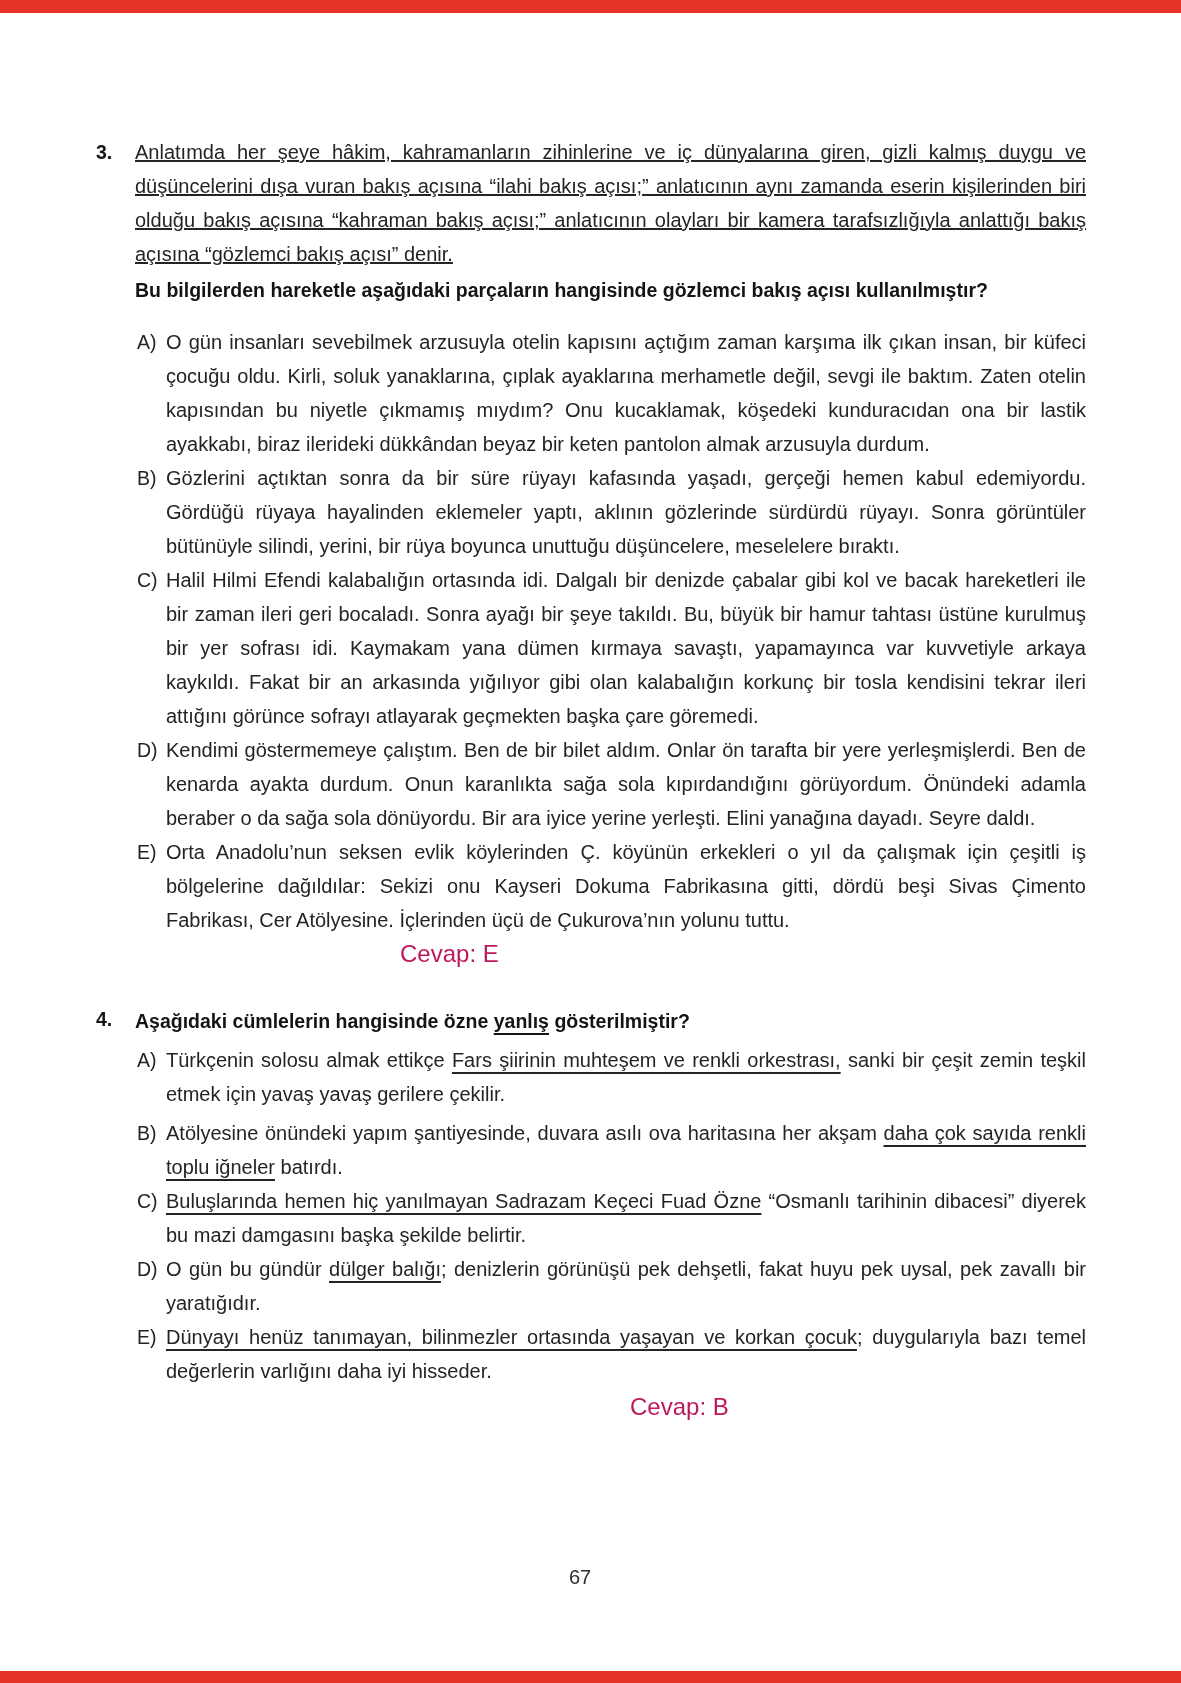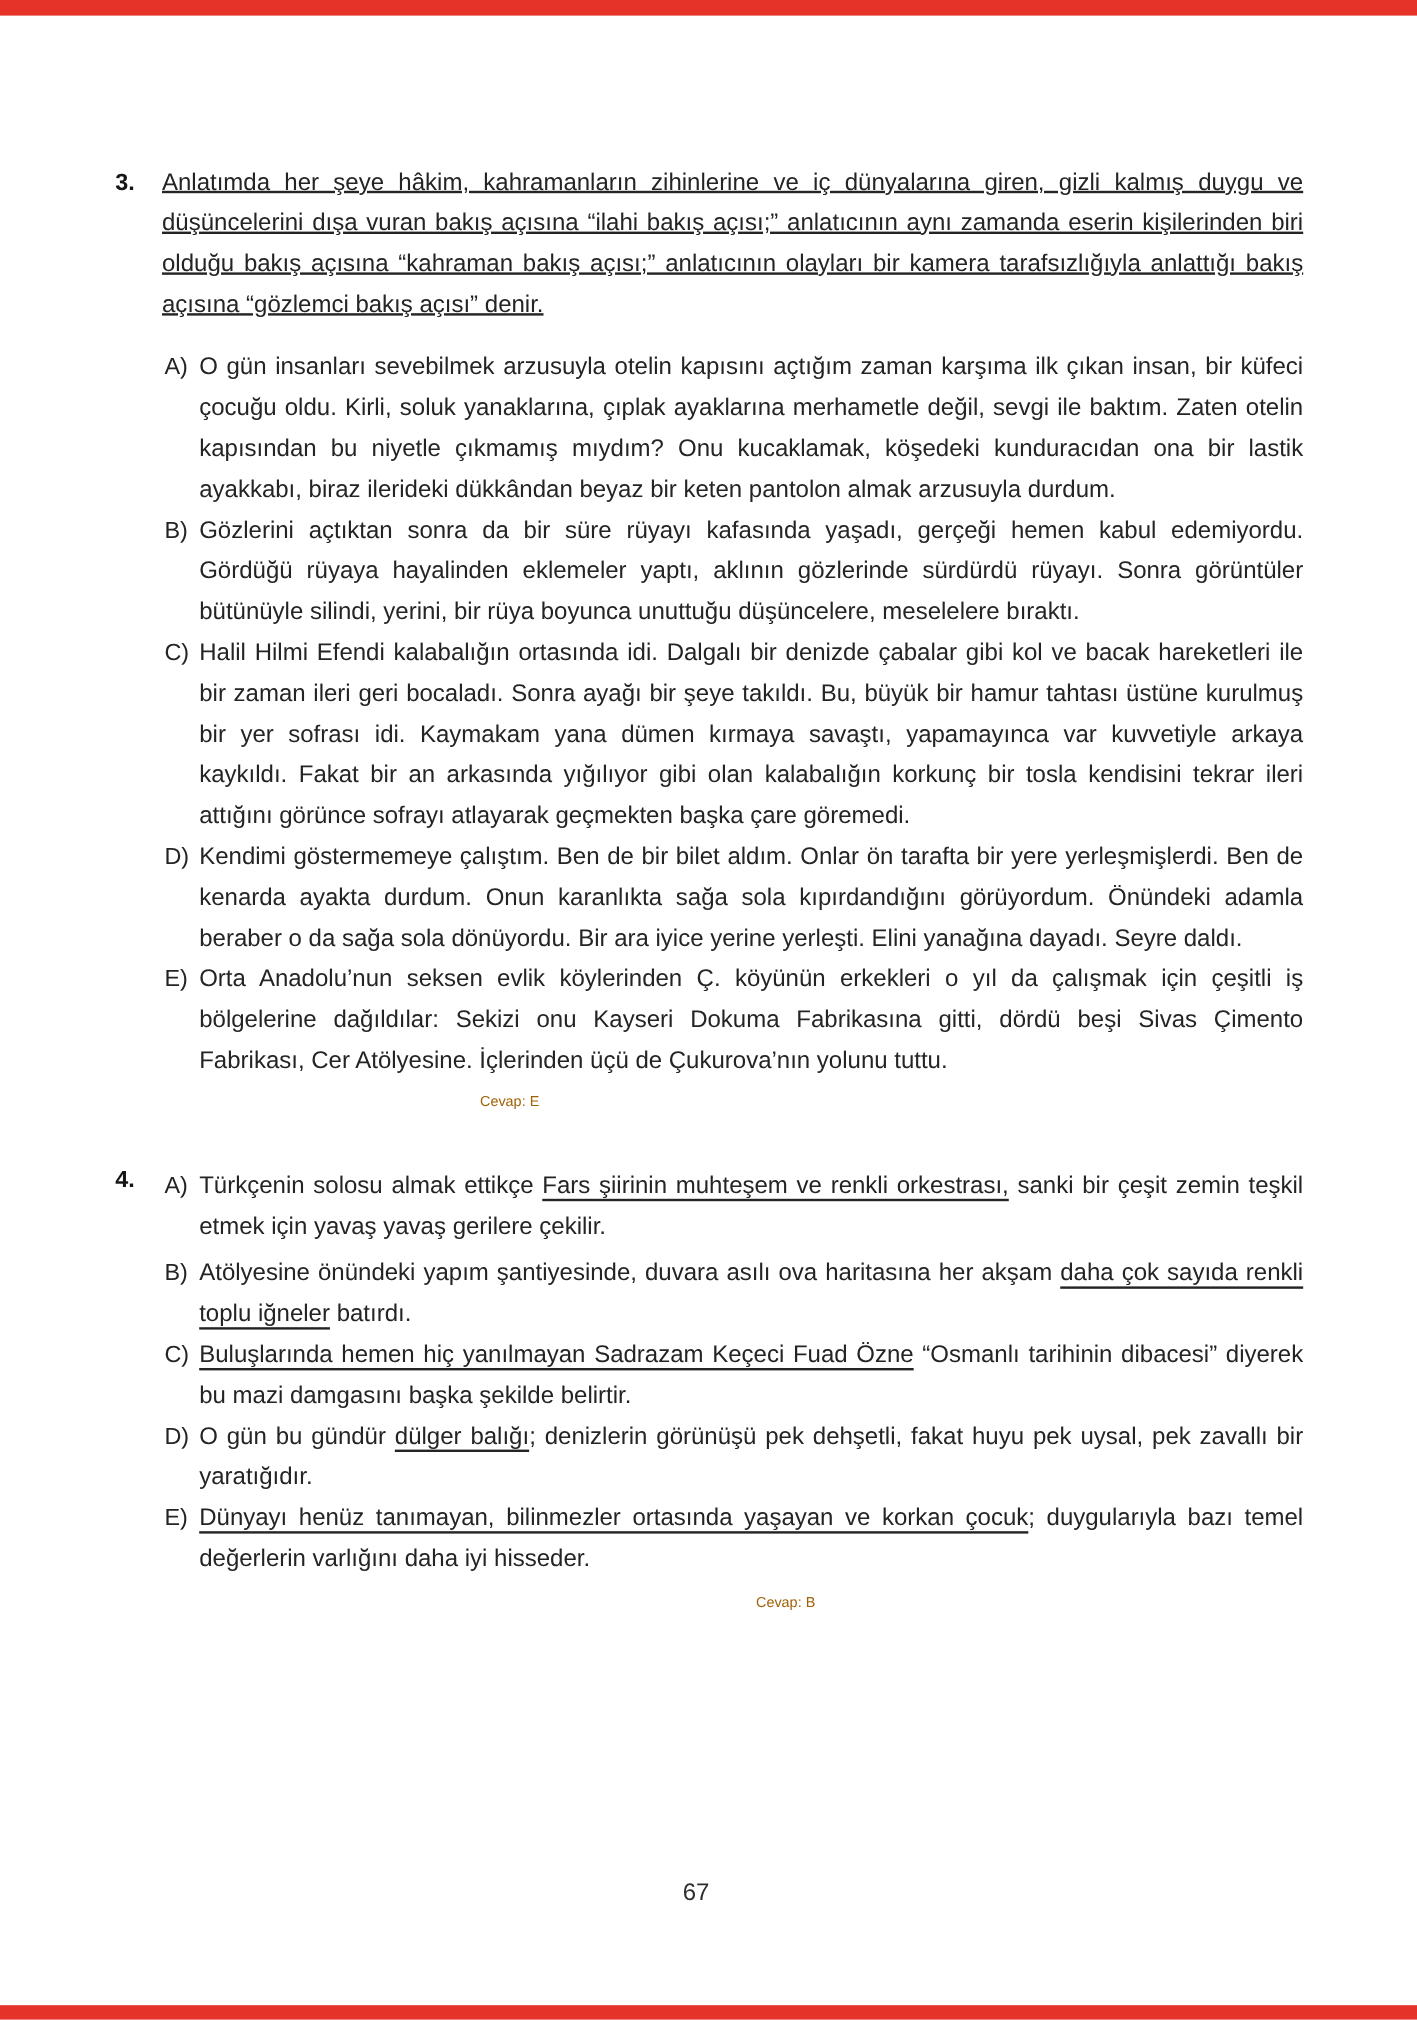--- a/index.html
+++ b/index.html
@@ -18,39 +18,40 @@
   .qbody{width:951px;flex:none;}
   .intro{margin:0;text-align:justify;font-size:20px;line-height:34px;text-decoration:underline;}
   .prompt{margin:2px 0 0 0;font-weight:bold;font-size:19.5px;line-height:34px;color:#141414;text-align:justify;}
   .option{display:flex;margin-top:0;}
   .option.first{margin-top:18px;}
   .q4 .option{margin-top:5px;}
   .q4 .option.late{margin-top:0;}
   .letter{width:31px;flex:none;padding-left:2px;box-sizing:border-box;font-size:19.5px;line-height:34px;}
   .otext{flex:1;margin:0;text-align:justify;font-size:20px;line-height:34px;}
   .u{text-decoration:underline;text-decoration-thickness:2px;text-underline-offset:5px;}
-  .answer{color:#a16207;font-size:12px;line-height:34px;font-weight:500;}
+  .answer{color:#be185d;font-size:24px;line-height:34px;font-weight:500;}
   .answer.a3{margin-left:265px;}
   .answer.a4{margin-left:495px;margin-top:2px;}
   .page-number{
     position:absolute;top:1566px;left:0;width:1160px;text-align:center;
     font-size:20px;color:#2e2e2e;
   }
 </style>
 </head>
 <body>
 
 <div class="edge-bar top"></div>
 
 <div class="content">
 
   <div class="question">
     <div class="qnum">3.</div>
     <div class="qbody">
       <p class="intro">Anlatımda her şeye hâkim, kahramanların zihinlerine ve iç dünyalarına giren, gizli kalmış duygu ve düşüncelerini dışa vuran bakış açısına “ilahi bakış açısı;” anlatıcının aynı zamanda eserin kişilerinden biri olduğu bakış açısına “kahraman bakış açısı;” anlatıcının olayları bir kamera tarafsızlığıyla anlattığı bakış açısına “gözlemci bakış açısı” denir.</p>
+      <p class="prompt"><span>Bu bilgilerden hareketle aşağıdaki parçaların hangisinde gözlemci bakış açısı kullanılmıştır?</span></p>
 
       <div class="option first">
         <div class="letter">A)</div>
         <p class="otext"><span>O gün insanları sevebilmek arzusuyla otelin kapısını açtığım zaman karşıma ilk çıkan insan, bir küfeci çocuğu oldu. Kirli, soluk yanaklarına, çıplak ayaklarına merhametle değil, sevgi ile baktım. Zaten otelin kapısından bu niyetle çıkmamış mıydım? Onu kucaklamak, köşedeki kunduracıdan ona bir lastik ayakkabı, biraz ilerideki dükkândan beyaz bir keten pantolon almak arzusuyla durdum.</span></p>
       </div>
       <div class="option">
         <div class="letter">B)</div>
         <p class="otext"><span>Gözlerini açtıktan sonra da bir süre rüyayı kafasında yaşadı, gerçeği hemen kabul edemiyordu. Gördüğü rüyaya hayalinden eklemeler yaptı, aklının gözlerinde sürdürdü rüyayı. Sonra görüntüler bütünüyle silindi, yerini, bir rüya boyunca unuttuğu düşüncelere, meselelere bıraktı.</span></p>
       </div>
       <div class="option">
@@ -66,20 +67,21 @@
         <p class="otext"><span>Orta Anadolu’nun seksen evlik köylerinden Ç. köyünün erkekleri o yıl da çalışmak için çeşitli iş bölgelerine dağıldılar: Sekizi onu Kayseri Dokuma Fabrikasına gitti, dördü beşi Sivas Çimento Fabrikası, Cer Atölyesine. İçlerinden üçü de Çukurova’nın yolunu tuttu.</span></p>
       </div>
 
       <div class="answer a3">Cevap: E</div>
     </div>
   </div>
 
   <div class="question q4">
     <div class="qnum">4.</div>
     <div class="qbody">
+      <p class="prompt"><span>Aşağıdaki cümlelerin hangisinde özne </span><span class="u">yanlış</span><span> gösterilmiştir?</span></p>
 
       <div class="option">
         <div class="letter">A)</div>
         <p class="otext"><span>Türkçenin solosu almak ettikçe </span><span class="u">Fars şiirinin muhteşem ve renkli orkestrası,</span><span> sanki bir çeşit zemin teşkil etmek için yavaş yavaş gerilere çekilir.</span></p>
       </div>
       <div class="option">
         <div class="letter">B)</div>
         <p class="otext"><span>Atölyesine önündeki yapım şantiyesinde, duvara asılı ova haritasına her akşam </span><span class="u">daha çok sayıda renkli toplu iğneler</span><span> batırdı.</span></p>
       </div>
       <div class="option late">

